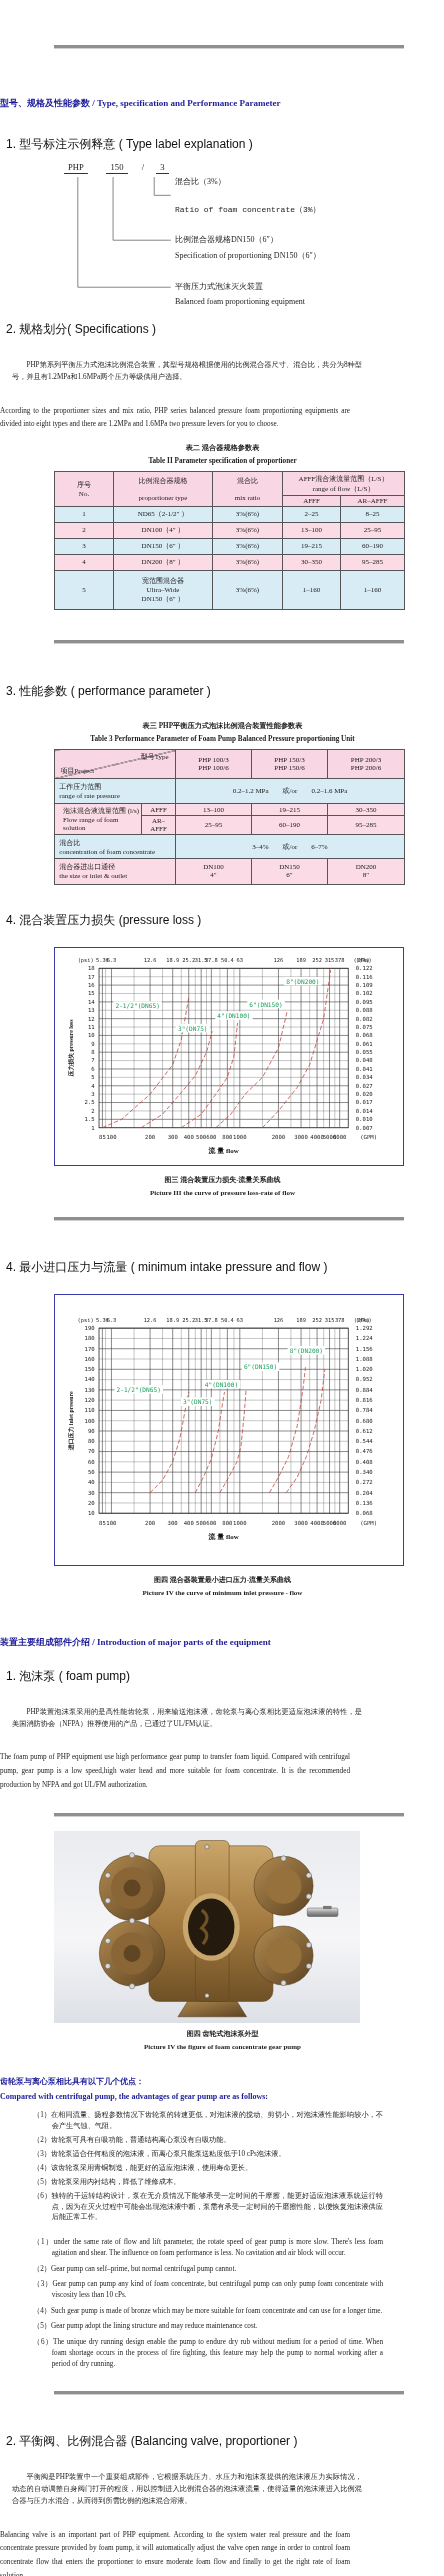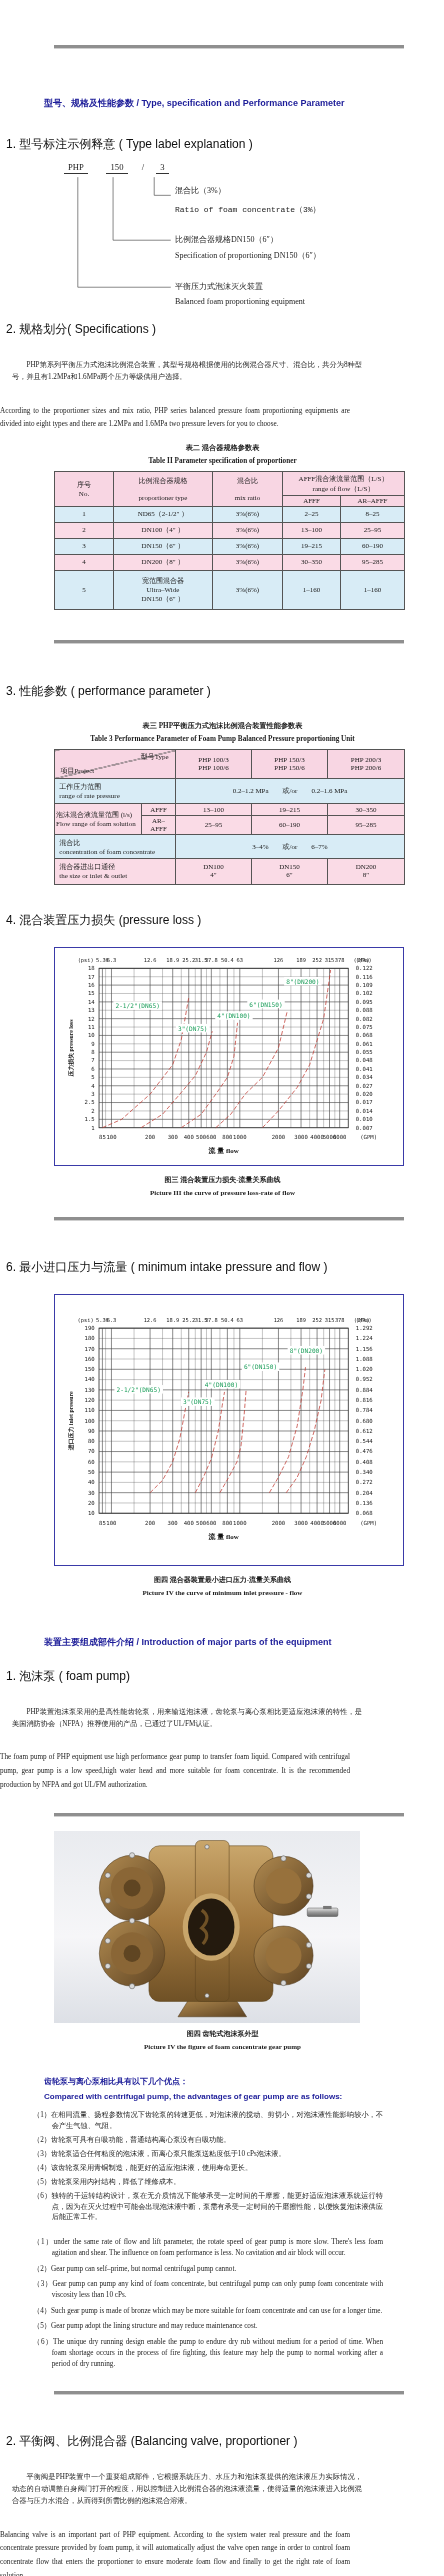--- a/index.html
+++ b/index.html
@@ -1,20 +1,20 @@
 <!DOCTYPE html>
 <html style="font-size:8.6px"><head>
 <meta charset="utf-8">
 <style>
   html,body{margin:0;padding:0;background:#ffffff;}
   body{width:445px;font-family:"Liberation Serif",serif;color:#1c1c1c;}
   .page{position:relative;width:445px;}
   .content{width:350px;margin-left:33px;}
   .rule{width:350px;margin-left:54px;height:2.7px;background:#8f8f8f;border-bottom:0.5px solid #cfcfcf;}
-  .blue-h{font-family:Liberation Sans, sans-serif;font-weight:bold;color:#1d1d99;font-size:9px;margin:0;padding-left:44px;}
+  .blue-h{font-family:Liberation Serif, serif;font-weight:bold;color:#1d1d99;font-size:9px;margin:0;}
   .sub-h{font-family:"Liberation Sans",sans-serif;font-weight:normal;color:#111;font-size:12px;margin:6px;}
   .zh-p{font-size:7.2px;line-height:1.65;text-align:justify;margin:12px;text-indent:2em;}
   .en-p{font-size:7.2px;line-height:1.9;text-align:justify;margin:0;}
   .tbl-title{font-size:7.2px;font-weight:bold;text-align:center;margin:0;}
   table{border-collapse:collapse;table-layout:fixed;width:350px;margin-left:54px;font-size:7px;}
   td,th{border:0.5px solid #555;text-align:center;vertical-align:middle;font-weight:normal;padding:1.1px 1.6px;}
   .t-outer{border:1.1px solid #333;}
   .pink{background:#f8d6e3;}
   .pink2{background:#fadbe6;}
   .blue{background:#d8ecf6;}
@@ -61,21 +61,21 @@
     </svg>
     <div class="code" style="left:9.6px;top:3.2px;">
       <span class="u">PHP</span>
       <span style="display:inline-block;width:14px;"></span>
       <span class="u">150</span>
       <span style="display:inline-block;width:9.6px;"></span>
       <span>/</span>
       <span style="display:inline-block;width:7.5px;"></span>
       <span class="u">3</span>
     </div>
-    <div class="callout-zh" style="left:121px;top:26px;">混合比（3%）</div>
+    <div class="callout-zh" style="left:121px;top:17px;">混合比（3%）</div>
     <div class="callout-en" style="left:121px;top:45px;font-family:Liberation Mono, monospace;">Ratio of foam concentrate（3%）</div>
     <div class="callout-zh" style="left:121px;top:75px;">比例混合器规格DN150（6″）</div>
     <div class="callout-en" style="left:121px;top:91px;">Specification of proportioning DN150（6″）</div>
     <div class="callout-zh" style="left:121px;top:122px;">平衡压力式泡沫灭火装置</div>
     <div class="callout-en" style="left:121px;top:138px;">Balanced foam proportioning equipment</div>
   </div>
 
   <h2 class="sub-h content">2.  规格划分( Specifications )</h2>
   <div class="sp8"></div>
   <p class="zh-p content">PHP第系列平衡压力式泡沫比例混合装置，其型号规格根据使用的比例混合器尺寸、混合比，共分为8种型号，并且有1.2MPa和1.6MPa两个压力等级供用户选择。</p>
@@ -176,21 +176,21 @@
       <td class="pink preline">PHP 150/3
 PHP 150/6</td>
       <td class="pink preline">PHP 200/3
 PHP 200/6</td>
     </tr>
     <tr class="blue" style="height:25px;">
       <td colspan="2" style="text-align:left;padding-left:4.3px;"><span>工作压力范围</span><br><span>range of rate pressure</span></td>
       <td colspan="3">0.2–1.2 MPa　　或/or　　0.2–1.6 MPa</td>
     </tr>
     <tr class="pink2" style="height:11.8px;">
-      <td rowspan="2" style="text-align:left;padding-left:1px;"><span>泡沫混合液流量范围 (l/s)</span><br><span>Flow range of foam solution</span></td>
+      <td rowspan="2" style="text-align:left;padding-left:8px;"><span>泡沫混合液流量范围 (l/s)</span><br><span>Flow range of foam solution</span></td>
       <td>AFFF</td>
       <td>13–100</td>
       <td>19–215</td>
       <td>30–350</td>
     </tr>
     <tr class="pink2" style="height:11.8px;">
       <td>AR–AFFF</td>
       <td>25–95</td>
       <td>60–190</td>
       <td>95–285</td>
@@ -357,21 +357,21 @@
   </div>
   <div class="sp16"></div>
   <p class="caption">图三 混合装置压力损失-流量关系曲线</p>
   <div class="sp8"></div>
   <p class="caption">Picture III   the curve of pressure loss-rate of flow</p>
 
   <div style="height:20.4px;"></div>
   <div class="rule"></div>
   <div style="height:32px;"></div>
 
-  <h2 class="sub-h content">6. 最小进口压力与流量 ( minimum intake pressure and flow )</h2>
+  <h2 class="sub-h content">4. 最小进口压力与流量 ( minimum intake pressure and flow )</h2>
   <div style="height:11.8px;"></div>
   <div class="chart-box">
     <svg id="chart2" width="348" height="268" viewBox="0 0 650 501">
         <line x1="94.274447278106" y1="62" x2="94.274447278106" y2="408" stroke="#4a4a4a" stroke-width="0.6"></line>
         <line x1="147.50878745518781" y1="62" x2="147.50878745518781" y2="408" stroke="#4a4a4a" stroke-width="0.6"></line>
         <line x1="200.7431276322695" y1="62" x2="200.7431276322695" y2="408" stroke="#4a4a4a" stroke-width="0.6"></line>
         <line x1="235.80769109794767" y1="62" x2="235.80769109794767" y2="408" stroke="#4a4a4a" stroke-width="0.6"></line>
         <line x1="261.9977589882054" y1="62" x2="261.9977589882054" y2="408" stroke="#4a4a4a" stroke-width="0.6"></line>
         <line x1="282.9101243215024" y1="62" x2="282.9101243215024" y2="408" stroke="#4a4a4a" stroke-width="0.6"></line>
         <line x1="308.0421896939241" y1="62" x2="308.0421896939241" y2="408" stroke="#4a4a4a" stroke-width="0.6"></line>

